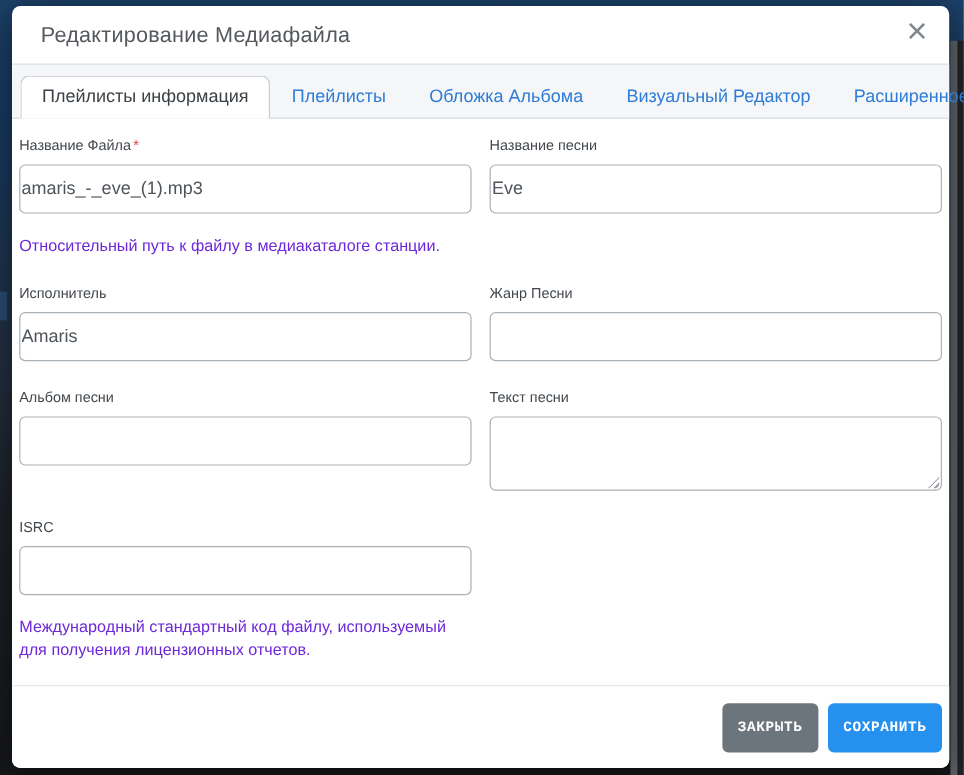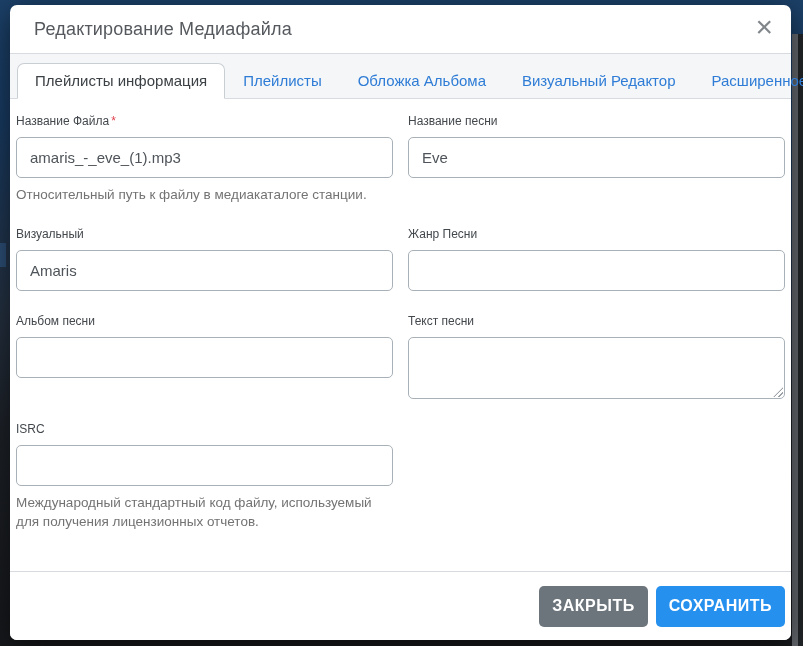--- a/index.html
+++ b/index.html
@@ -34,40 +34,40 @@
   }
   .tab.active{background:#fff;border-color:#c9ced3;border-bottom-color:#fff;color:#3c4145;}
 
   
   .modal-body{padding:15px 6px 0;}
   .form-grid{display:grid;grid-template-columns:1fr 1fr;column-gap:15px;row-gap:23px;align-items:start;}
   .field label{display:block;font-size:12px;color:#43484d;margin-bottom:9px;}
   .req{color:#e0434e;margin-left:2px;}
   .control{
     width:100%;box-sizing:border-box;height:41px;border:1px solid #a9b1b8;border-radius:5px;
-    padding:0 13px;font-size:15px;color:#4e5459;font-family:inherit;background:#fff;outline:none;
+    padding:0 1px;font-size:15px;color:#4e5459;font-family:inherit;background:#fff;outline:none;
   }
   .ta-wrap{position:relative;}
   textarea.control{height:62px;padding:10px 13px;resize:none;display:block;}
   .resize-handle{
     position:absolute;right:2px;bottom:2px;width:10px;height:10px;cursor:nwse-resize;
     clip-path:polygon(100% 0,100% 100%,0 100%);
     background:repeating-linear-gradient(135deg,transparent 0 2.5px,#9ba1a7 2.5px 4px);
   }
-  .help{font-size:13.5px;color:#737373;margin-top:7px;line-height:1.42;}
+  .help{font-size:13.5px;color:#6d28d9;margin-top:17px;line-height:1.42;}
 
   
   .modal-footer{
     position:absolute;left:0;right:0;bottom:0;height:69px;border-top:1px solid #d7dbdf;
     display:flex;align-items:center;justify-content:flex-end;gap:8px;padding:0 6px;box-sizing:border-box;
     background:#fff;border-radius:0 0 7px 7px;
   }
   .btn{
-    height:41px;border:none;border-radius:5px;color:#fff;font-family:Liberation Sans, sans-serif;
-    font-size:16px;font-weight:700;letter-spacing:.5px;padding:0 13px;cursor:pointer;
+    height:41px;border:none;border-radius:5px;color:#fff;font-family:Liberation Mono, monospace;
+    font-size:12px;font-weight:700;letter-spacing:.5px;padding:0 13px;cursor:pointer;
   }
   .btn-secondary{background:#6d757c;}
   .btn-primary{background:#2590ee;}
 </style>
 </head>
 <body>
 
 <div class="page-backdrop">
   <div class="page-accent"></div>
   <div class="page-scrollbar"></div>
@@ -97,21 +97,21 @@
         <input class="control" type="text" value="amaris_-_eve_(1).mp3" style="">
         <div class="help">Относительный путь к файлу в медиакаталоге станции.</div>
       </div>
 
       <div class="field">
         <label>Название песни</label>
         <input class="control" type="text" value="Eve" style="">
       </div>
 
       <div class="field">
-        <label>Визуальный</label>
+        <label>Исполнитель</label>
         <input class="control" type="text" value="Amaris" style="">
       </div>
 
       <div class="field">
         <label>Жанр Песни</label>
         <input class="control" type="text" value="" style="">
       </div>
 
       <div class="field">
         <label>Альбом песни</label>

